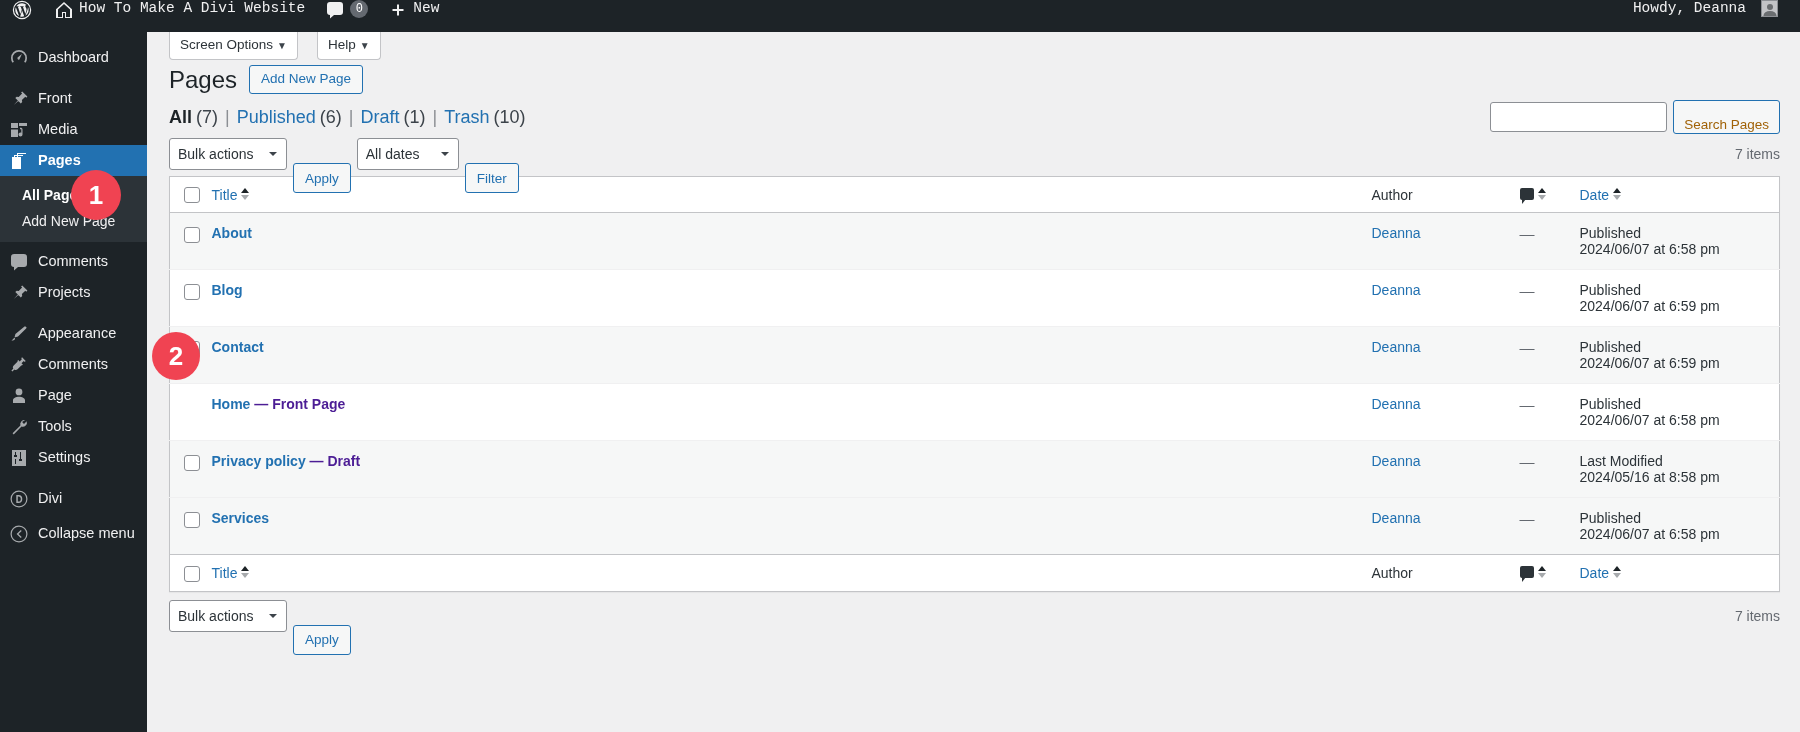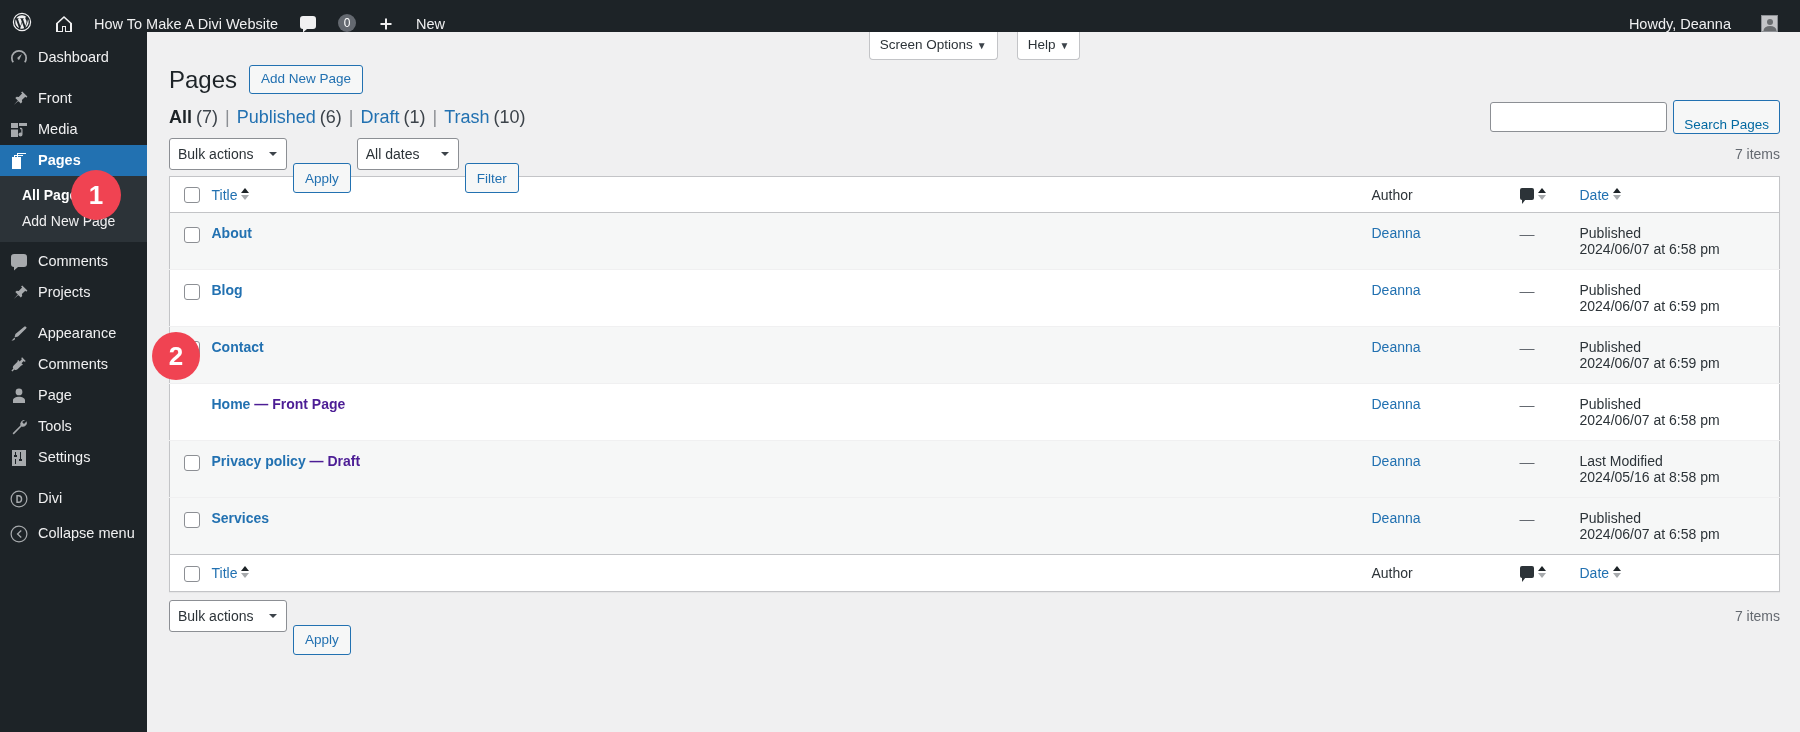--- a/index.html
+++ b/index.html
@@ -14,22 +14,22 @@
   #adminbar {
     position: absolute; top: 0; left: 0; width: 1800px; height: 32px;
     background: #1d2327; color: #f0f0f1;
     display: flex; align-items: center;
     font-size: 14.5px;
     z-index: 50;
   }
   .ab-left { display: flex; align-items: center; height: 32px; }
   .ab-right { margin-left: auto; display: flex; align-items: center; height: 46px; padding-right: 18px; }
   .ab-item {
-    display: flex; align-items: flex-end; gap: 22px;
-    height: 32px; padding: 0 10px; color: #f0f0f1; white-space: nowrap;
+    display: flex; align-items: flex-start; gap: 7px;
+    height: 32px; padding: 0 10px; color: #f0f0f1; white-space: nowrap; font-family: Liberation Mono, monospace;
   }
   .ab-item:first-child { padding: 0 12px 0 12px; }
   .wp-logo { width: 20px; height: 20px; }
   .ab-count {
     background: #646970; color: #fff; border-radius: 10px;
     min-width: 18px; height: 18px; display: inline-flex;
     align-items: center; justify-content: center; font-size: 12px; padding: 0 5px;
   }
   .avatar-sq {
     width: 17px; height: 17px; margin-left: 8px;
@@ -75,21 +75,21 @@
   .collapse-row { margin-top: 4px; }
 
   
   #wpcontent {
     position: absolute; top: 32px; left: 147px; width: 1653px; height: 700px;
     background: #f0f0f1;
     padding: 0 20px 0 22px;
     overflow: hidden;
   }
   .screen-meta-links {
-    display: flex; justify-content: center; gap: 19px; padding-top: 0;
+    display: flex; justify-content: flex-start; gap: 19px; padding-top: 0;
     height: 30px; align-items: flex-start;
   }
   .screen-meta-toggle {
     background: #fff; border: 1px solid #c3c4c7; border-top: none;
     border-radius: 0 0 4px 4px;
     font-size: 13.5px; color: #2c3338; padding: 5px 10px 6px 10px; cursor: pointer;
     line-height: 1.2;
   }
   .caret-down { font-size: 10px; margin-left: 4px; color: #3c434a; }
 
@@ -117,21 +117,21 @@
     position: absolute; right: 20px; top: 68px;
     display: flex; align-items: center; gap: 6px;
   }
   .search-input {
     width: 177px; height: 30px;
     border: 1px solid #8c8f94; border-radius: 3px; background: #fff;
     padding: 0 8px; font-size: 14px; color: #2c3338;
     box-shadow: 0 0 0 transparent;
   }
   .search-submit {
-    background: #f6f7f7; border: 1px solid #2271b1; color: #0369a1;
+    background: #f6f7f7; border: 1px solid #2271b1; color: #a16207;
     border-radius: 3px; font-size: 13.5px; padding: 16px 10px; height: 30px;
     cursor: pointer; white-space: nowrap;
   }
 
   .tablenav {
     display: flex; align-items: center; gap: 6px;
     margin-top: 10px; height: 32px; position: relative;
   }
   .tablenav.bottom { margin-top: 8px; }
   .wp-select {

